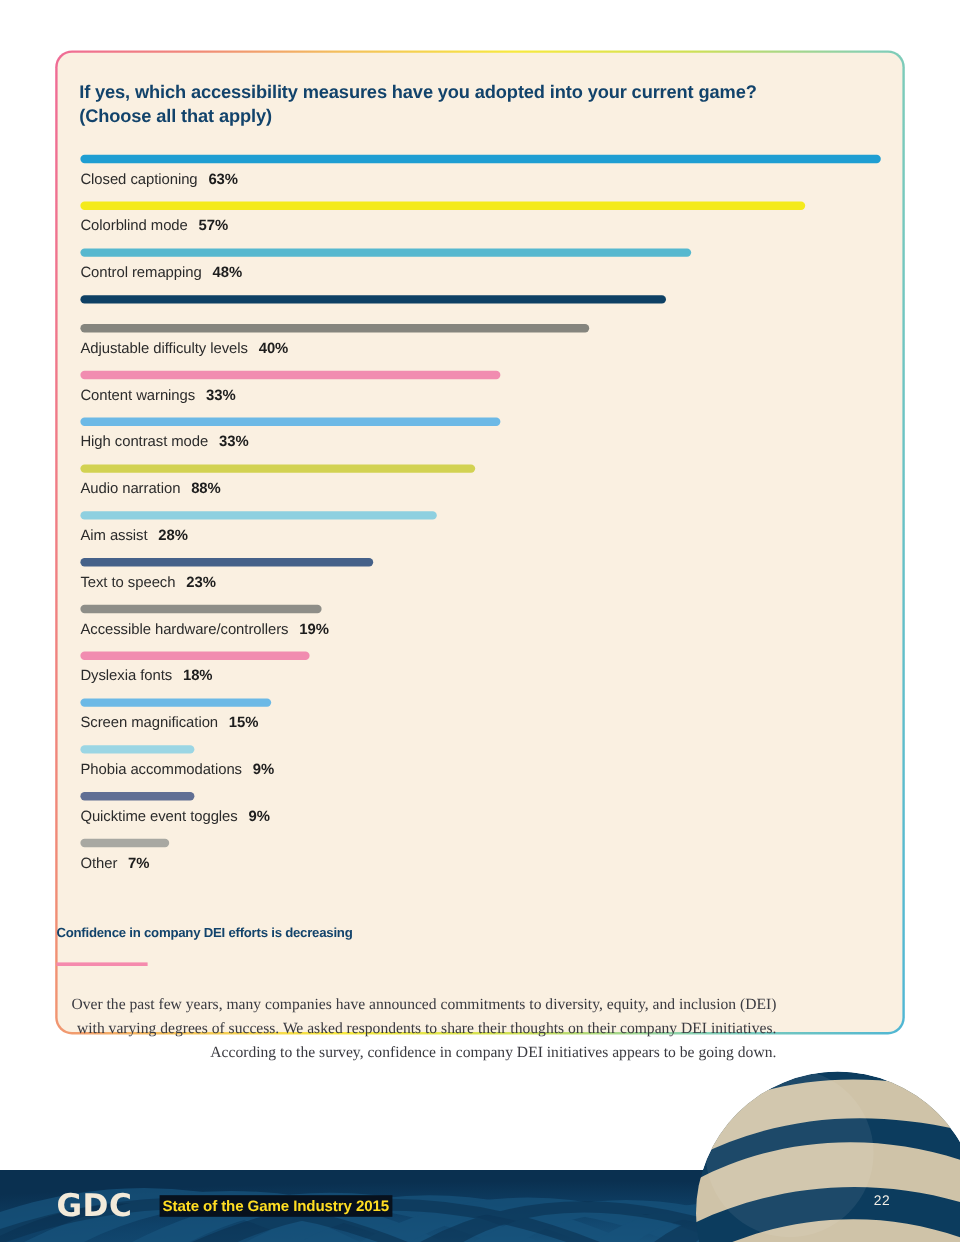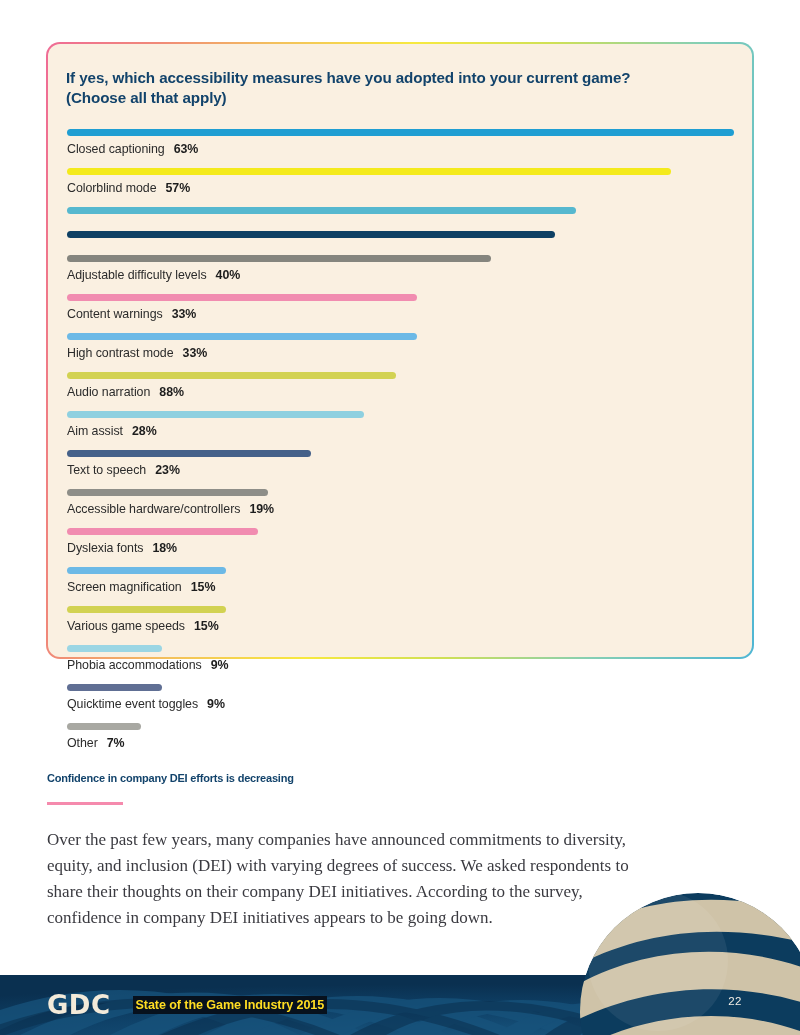--- a/index.html
+++ b/index.html
@@ -12,21 +12,21 @@
     overflow: hidden;
     position: relative;
   }
 
   
   .card-wrap {
     position: absolute;
     left: 46px;
     top: 42px;
     width: 708px;
-    height: 617px;
+    height: 820px;
     border-radius: 14px;
     padding: 2px;
     background: linear-gradient(100deg,
         #ef6b96 0%,
         #f08a77 14%,
         #f3c05c 28%,
         #f7e93f 45%,
         #cfe055 62%,
         #85cfb4 80%,
         #4fb6d4 100%);
@@ -89,23 +89,24 @@
     letter-spacing: -0.2px;
   }
   .section-rule {
     width: 76px;
     height: 3px;
     background: #f58aad;
     margin: 18px 0 22px 0;
   }
   .section-body {
     font-family: "Liberation Serif", serif;
-    font-size: 17px;
+    font-size: 13px;
     line-height: 1.53;
     color: #3a3a40;
+    text-align: right;
   }
 
   
   .footer {
     position: absolute;
     left: 0;
     bottom: 0;
     width: 800px;
     height: 60px;
     overflow: hidden;
@@ -179,20 +180,21 @@
         <div class="bar-row">
           <div class="bar-track">
             <div class="bar" style="width: 604.381px; background: rgb(244, 234, 28);"></div>
           </div>
           <div class="bar-label"><span>Colorblind mode</span><span class="pct">57%</span></div>
         </div>
         <div class="bar-row">
           <div class="bar-track">
             <div class="bar" style="width: 508.952px; background: rgb(86, 184, 207);"></div>
           </div>
+          <div class="bar-label"><span>Control remapping</span><span class="pct">48%</span></div>
         </div>
         <div class="bar-row">
           <div class="bar-track">
             <div class="bar" style="width: 487.746px; background: rgb(14, 64, 100);"></div>
           </div>
         </div>
         <div class="bar-row">
           <div class="bar-track">
             <div class="bar" style="width: 424.127px; background: rgb(133, 133, 126);"></div>
           </div>
@@ -238,26 +240,20 @@
           <div class="bar-track">
             <div class="bar" style="width: 190.857px; background: rgb(241, 140, 176);"></div>
           </div>
           <div class="bar-label"><span>Dyslexia fonts</span><span class="pct">18%</span></div>
         </div>
         <div class="bar-row">
           <div class="bar-track">
             <div class="bar" style="width: 159.048px; background: rgb(108, 185, 230);"></div>
           </div>
           <div class="bar-label"><span>Screen magnification</span><span class="pct">15%</span></div>
-        </div>
-        <div class="bar-row">
-          <div class="bar-track">
-            <div class="bar" style="width: 159.048px; background: rgb(210, 210, 82);"></div>
-          </div>
-          <div class="bar-label"><span>Various game speeds</span><span class="pct">15%</span></div>
         </div>
         <div class="bar-row">
           <div class="bar-track">
             <div class="bar" style="width: 95.4286px; background: rgb(155, 214, 228);"></div>
           </div>
           <div class="bar-label"><span>Phobia accommodations</span><span class="pct">9%</span></div>
         </div>
         <div class="bar-row">
           <div class="bar-track">
             <div class="bar" style="width: 95.4286px; background: rgb(96, 111, 148);"></div>

